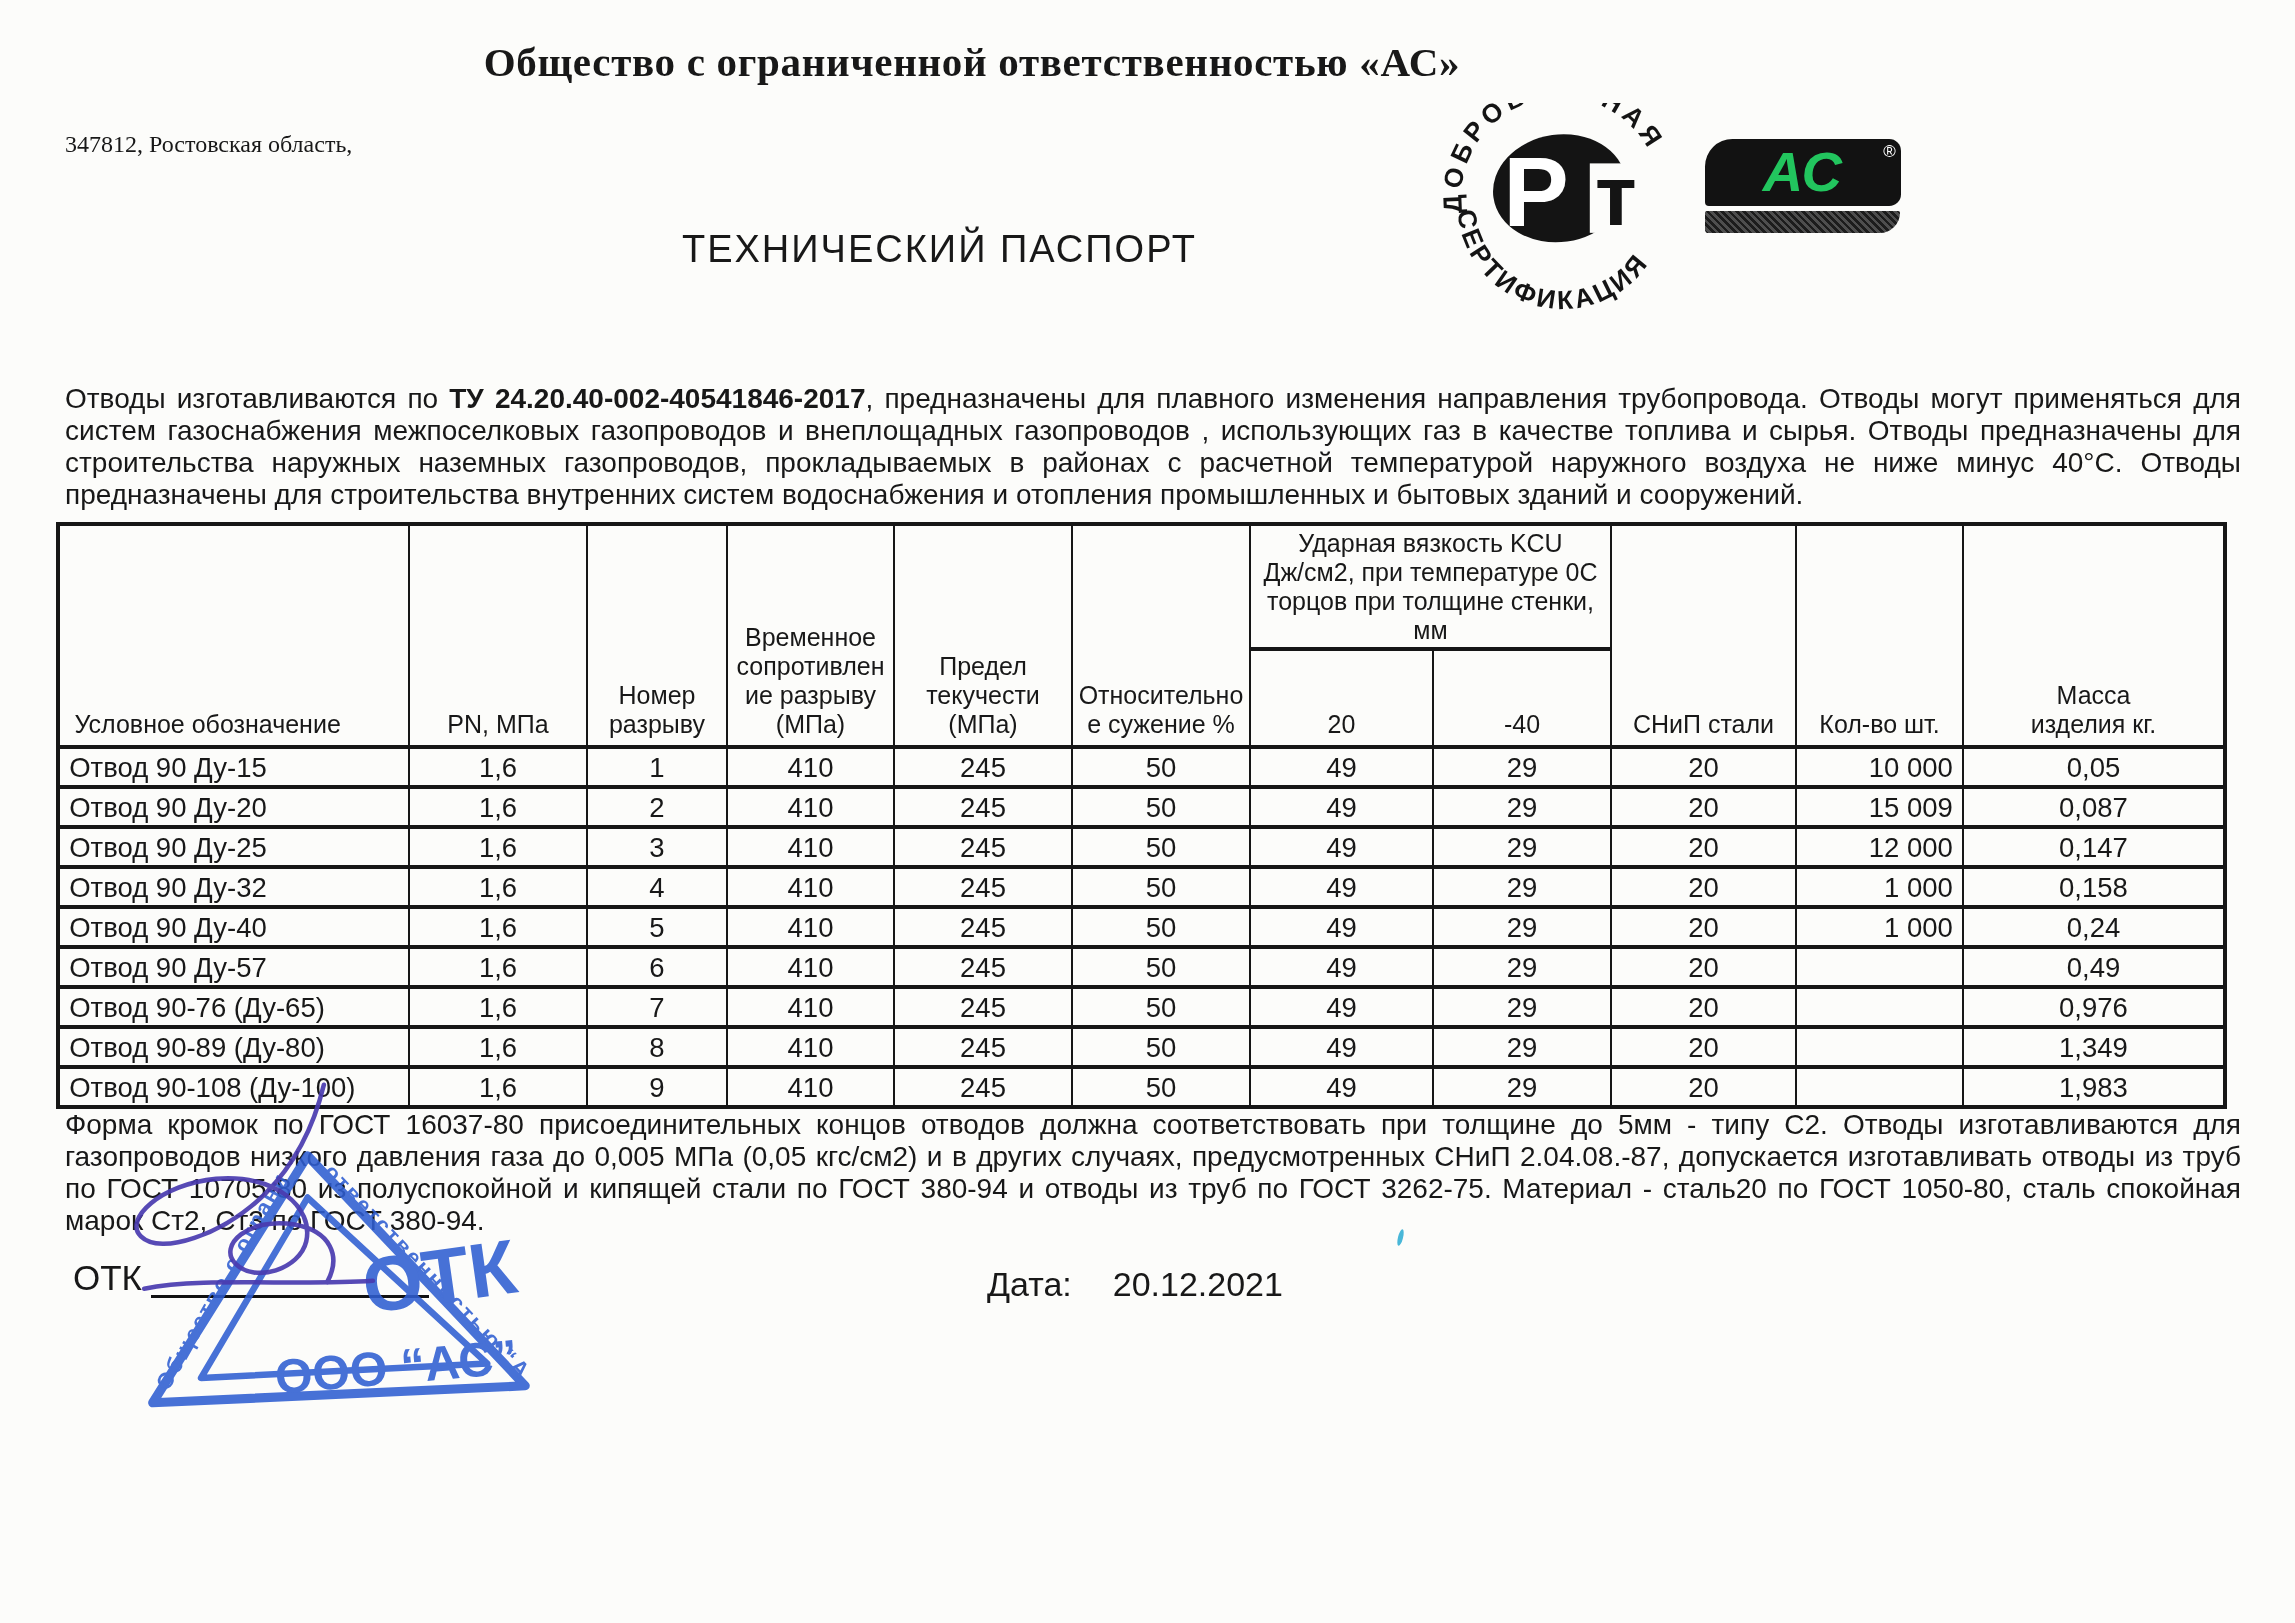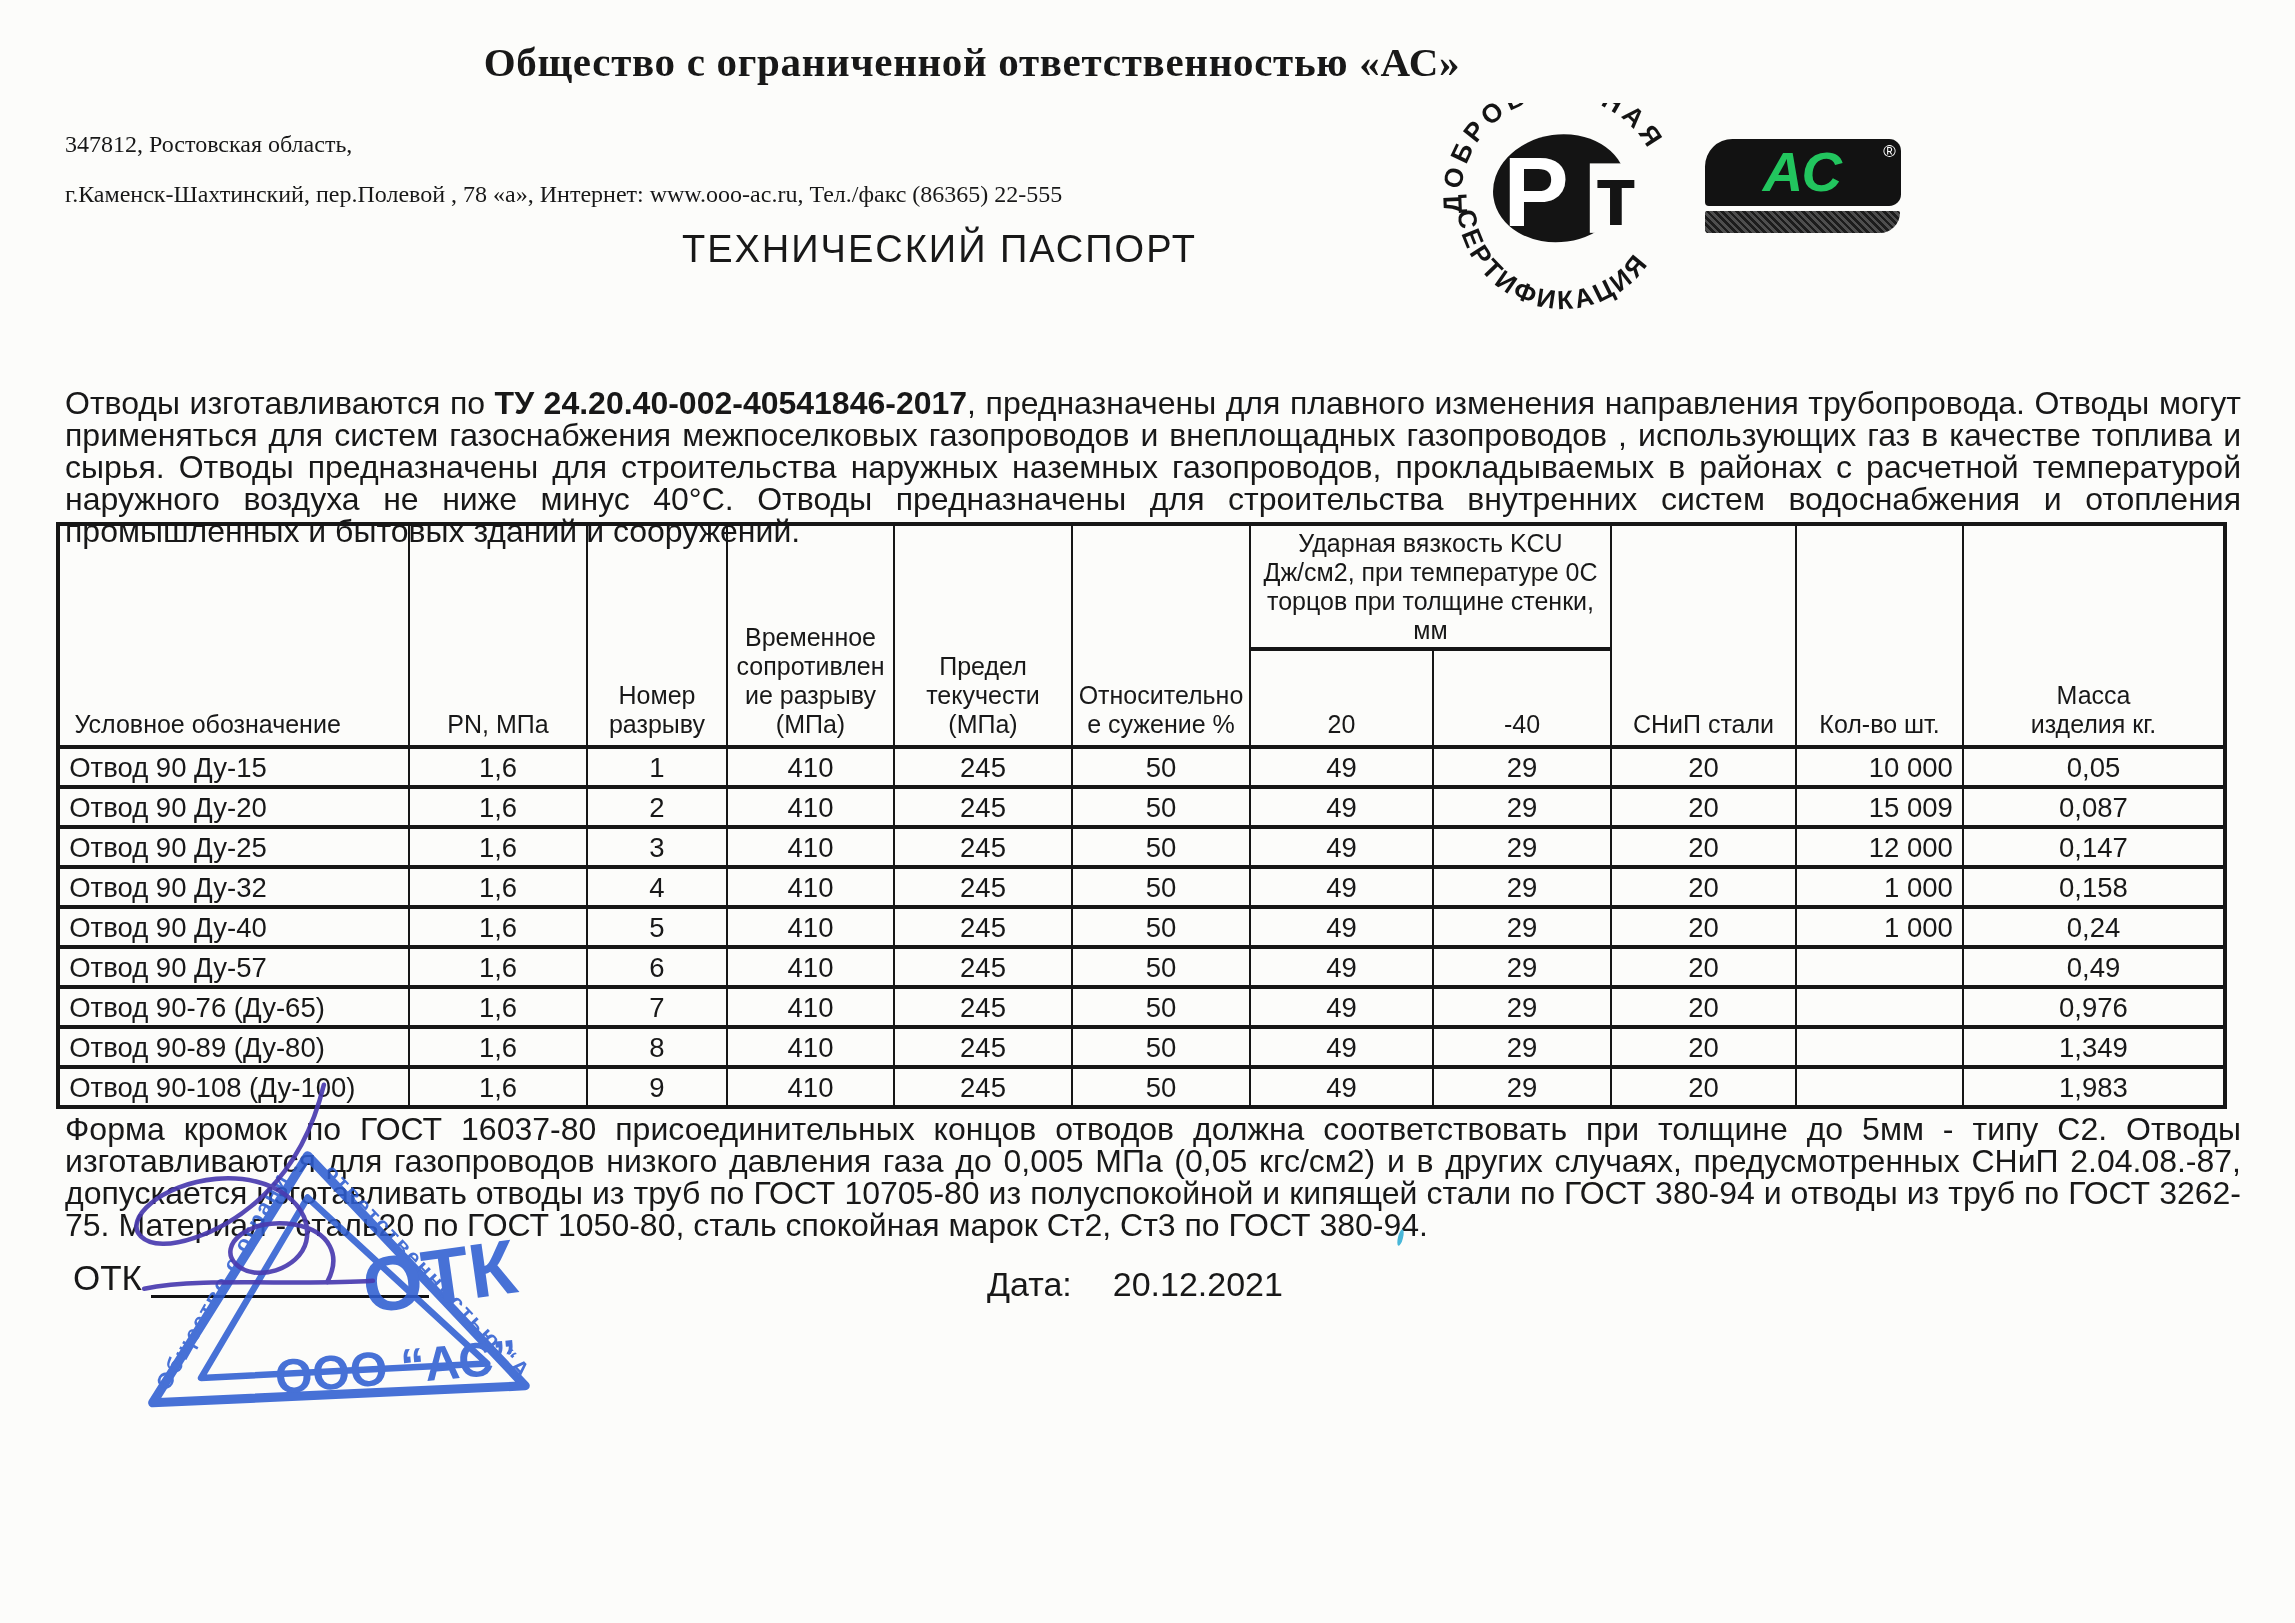--- a/index.html
+++ b/index.html
@@ -30,21 +30,21 @@
     position:absolute;left:0;top:228px;width:1879px;
     text-align:center;font-size:38px;font-weight:500;letter-spacing:2px;
   }
   .doc-subtitle{
     position:absolute;left:0;top:293px;width:1879px;
     text-align:center;font-size:34px;font-weight:bold;
   }
   
   .para{
     position:absolute;left:65px;width:2176px;
-    font-size:32px;line-height:32px;
+    font-size:28px;line-height:32px;
     text-align:justify;
   }
   .intro{top:355px;}
   .notes{top:1081px;}
   .b{font-weight:bold;}
   
   .spec-table{
     position:absolute;left:56px;top:522px;
     border-collapse:collapse;table-layout:fixed;
     width:2167px;
@@ -105,21 +105,20 @@
   .blue-tick{position:absolute;left:1398px;top:1229px;width:5.2px;height:17px;
     border-radius:50% 50% 50% 50%;background:#49b7d8;transform:rotate(14deg);}
 </style>
 </head>
 <body>
 
 <div class="page">
 
   <div class="company-title">Общество с ограниченной ответственностью «АС»</div>
   <div class="addr addr1">347812, Ростовская область,</div>
-  <div class="addr addr2">г.Каменск-Шахтинский,  пер.Полевой , 78 «а», Интернет: www.ooo-ac.ru, Тел./факс (86365) 22-555</div>
   <div class="doc-title">ТЕХНИЧЕСКИЙ ПАСПОРТ</div>
 
   <svg class="rst-logo" width="308" height="223" viewBox="0 0 470 340">
     <defs>
       <path id="arcTop" d="M 32 178 A 152 152 0 1 1 330 168"></path>
       <path id="arcBottom" d="M 22 150 A 160 160 0 0 0 342 158"></path>
     </defs>
     <text font-size="40" font-weight="bold" fill="#141414" letter-spacing="7" font-family="Liberation Sans, sans-serif">
       <textPath href="#arcTop" startOffset="2%">ДОБРОВОЛЬНАЯ</textPath>
     </text>

